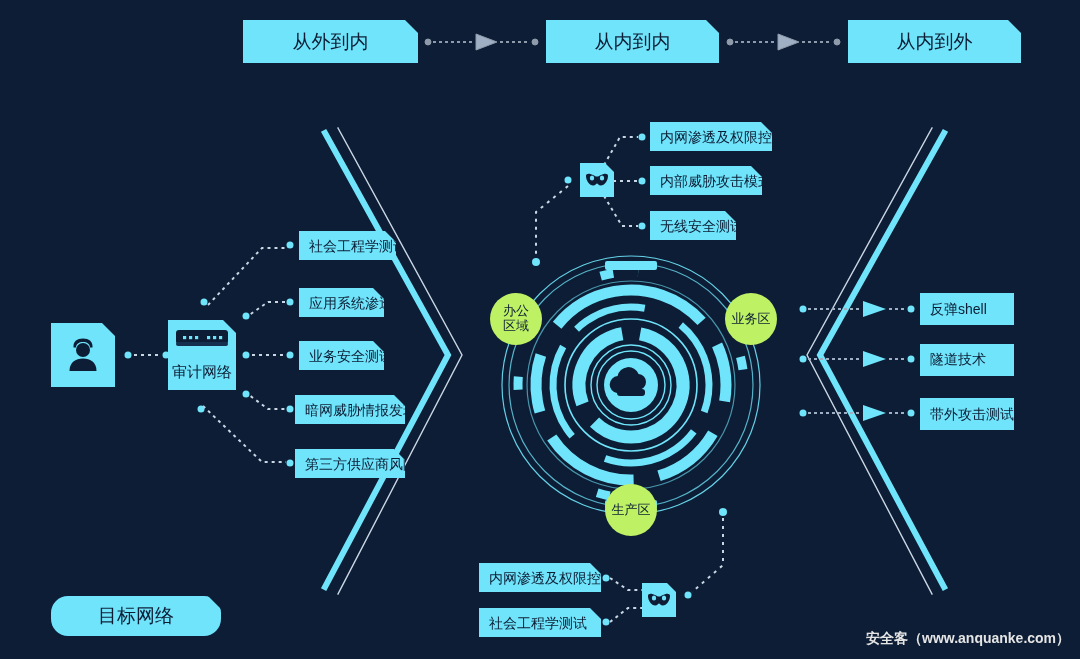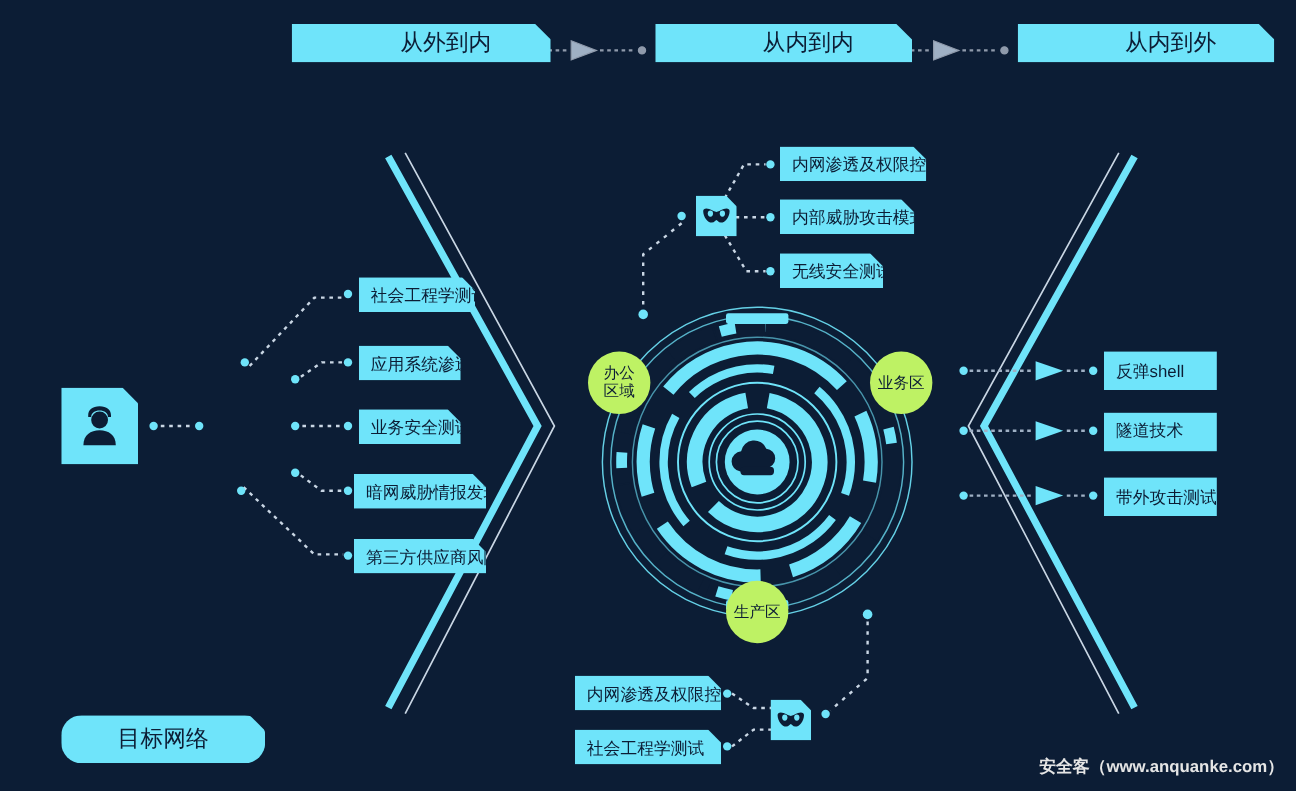--- a/index.html
+++ b/index.html
@@ -21,26 +21,25 @@
     box-sizing:border-box;
     white-space:nowrap;
   }
   .chip.notch{
     clip-path:polygon(0 0, calc(100% - 11px) 0, 100% 11px, 100% 100%, 0 100%);
   }
   .chip.pad{padding-left:10px;}
 
   
   .header-box{
-    position:absolute;top:20px;height:32px;
+    position:absolute;top:20px;height:43px;
     background:#6fe4fa;color:#0c1d35;
     font-size:19px;
     display:flex;align-items:center;justify-content:center;
     clip-path:polygon(0 0, calc(100% - 13px) 0, 100% 13px, 100% 100%, 0 100%);
-    padding-left:41px;
   }
 
   
   .tile{
     position:absolute;background:#6fe4fa;
     clip-path:polygon(0 0, calc(100% - 13px) 0, 100% 13px, 100% 100%, 0 100%);
     display:flex;align-items:center;justify-content:center;
   }
   .tile.small{
     clip-path:polygon(0 0, calc(100% - 9px) 0, 100% 9px, 100% 100%, 0 100%);
@@ -238,20 +237,33 @@
 
   <div class="tile" style="left:51px;top:323px;width:64px;height:64px;">
     <svg width="40" height="40" viewBox="0 0 40 40">
       <path d="M10.5,11 C10.5,6.5 14,3.5 20,3.5 C26,3.5 29.5,6.5 29.5,11 L29.5,12.5 L27,12.5
                C27,9 24,7 20,7 C16,7 13,9 13,12.5 L10.5,12.5 Z" fill="#0c1d35"></path>
       <circle cx="20" cy="15" r="7" fill="#0c1d35"></circle>
       <path d="M6.5,36 C6.5,27.5 12.5,23.5 20,23.5 C27.5,23.5 33.5,27.5 33.5,36 Z" fill="#0c1d35"></path>
     </svg>
   </div>
 
+  <div class="tile" style="left:168px;top:320px;width:68px;height:70px;">
+    <svg width="52" height="20" viewBox="0 0 52 20" style="position:absolute;left:8px;top:8px;">
+      <rect x="0" y="2" width="52" height="14" rx="3" fill="#0c1d35"></rect>
+      <rect x="0" y="14" width="52" height="4" rx="2" fill="#15304f"></rect>
+      <rect x="7" y="8" width="3.2" height="3.2" fill="#6fe4fa"></rect>
+      <rect x="13" y="8" width="3.2" height="3.2" fill="#6fe4fa"></rect>
+      <rect x="19" y="8" width="3.2" height="3.2" fill="#6fe4fa"></rect>
+      <rect x="31" y="8" width="3.2" height="3.2" fill="#6fe4fa"></rect>
+      <rect x="37" y="8" width="3.2" height="3.2" fill="#6fe4fa"></rect>
+      <rect x="43" y="8" width="3.2" height="3.2" fill="#6fe4fa"></rect>
+    </svg>
+    <span class="tile-label">审计网络</span>
+  </div>
 
   <div class="chip notch pad" style="left:299px;top:231px;width:97px;height:29px;">
     <span>社会工程学测试</span>
   </div>
   <div class="chip notch pad" style="left:299px;top:288px;width:85px;height:29px;">
     <span>应用系统渗透</span>
   </div>
   <div class="chip notch pad" style="left:299px;top:341px;width:85px;height:29px;">
     <span>业务安全测试</span>
   </div>

